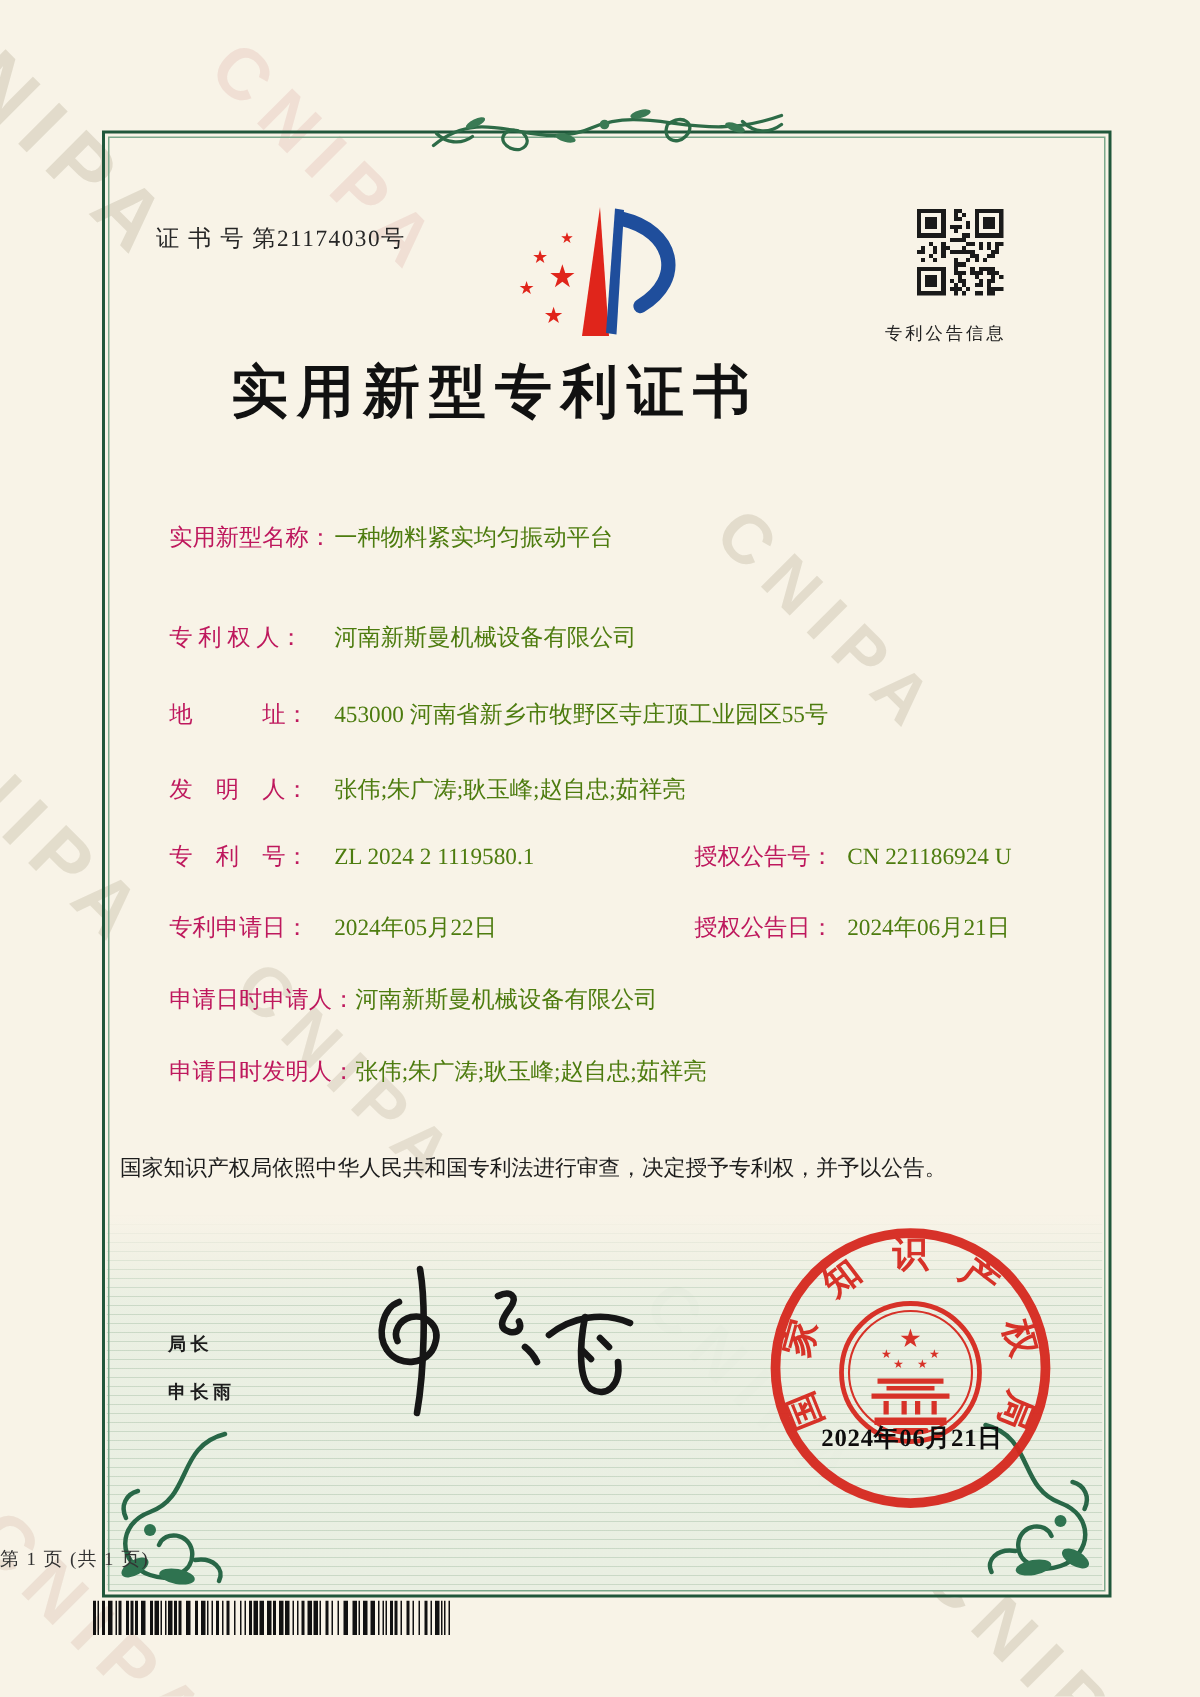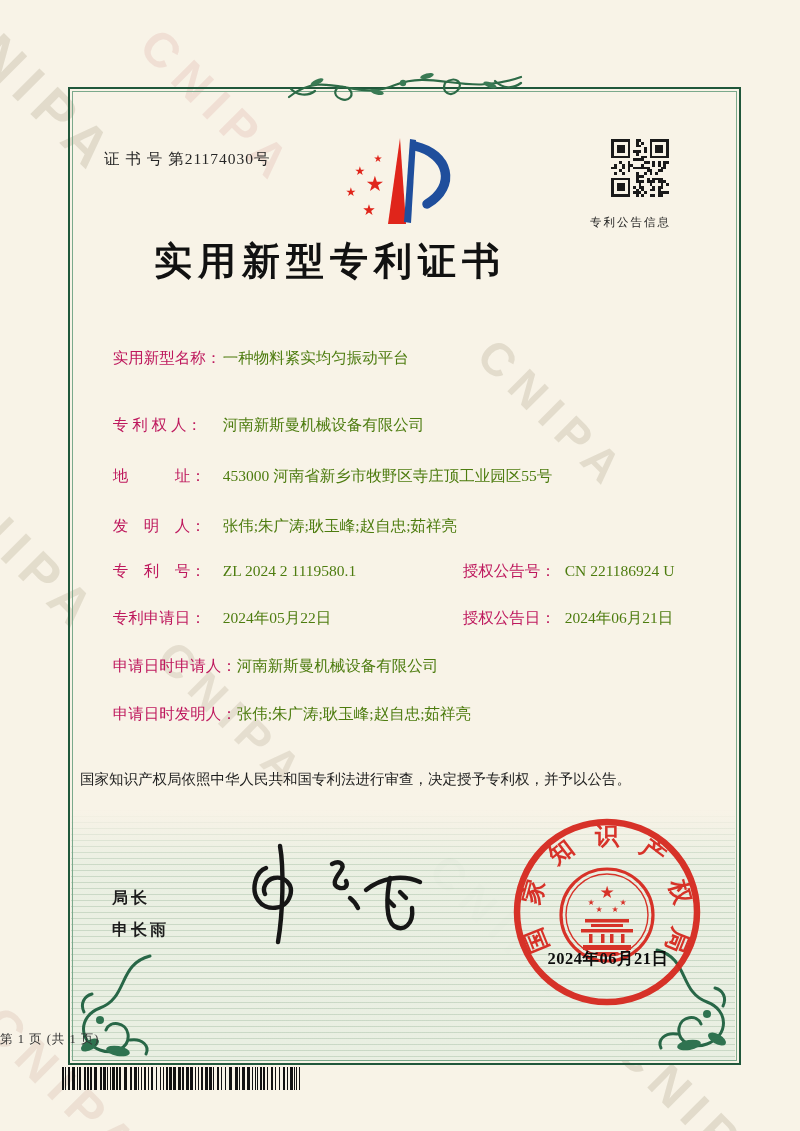--- a/index.html
+++ b/index.html
@@ -58,21 +58,21 @@
   .row.rcol .lbl{min-width:102px;}
   .r1{top:330px}.r2{top:397px}.r3{top:448px}.r4{top:498px}
   .r5{top:543px}.r6{top:590px}.r7{top:638px}.r8{top:686px}
   .statement{
     position:absolute;left:80px;top:764px;width:642px;z-index:2;
     text-align:left;font-size:14.5px;line-height:31px;color:#1d1d1d;
   }
   .director{
     position:absolute;left:112px;z-index:3;
     font-family:"Liberation Sans","DejaVu Sans",sans-serif;
-    font-size:16px;font-weight:600;letter-spacing:3px;color:#1d1d1d;
+    font-size:12px;font-weight:600;letter-spacing:3px;color:#1d1d1d;
   }
   .director.t1{top:888px}
   .director.t2{top:920px}
   .sig{position:absolute;left:228px;top:838px;z-index:3;}
   .seal{position:absolute;left:507px;top:812px;z-index:3;opacity:.95;}
   .seal-char{font-size:24px;font-weight:700;fill:var(--seal-red);
     font-family:"Liberation Serif","DejaVu Serif",serif;}
   .seal-date{
     position:absolute;left:537px;top:948px;width:142px;z-index:4;
     text-align:center;font-size:16.5px;font-weight:700;color:#0d0d0d;letter-spacing:.5px;

